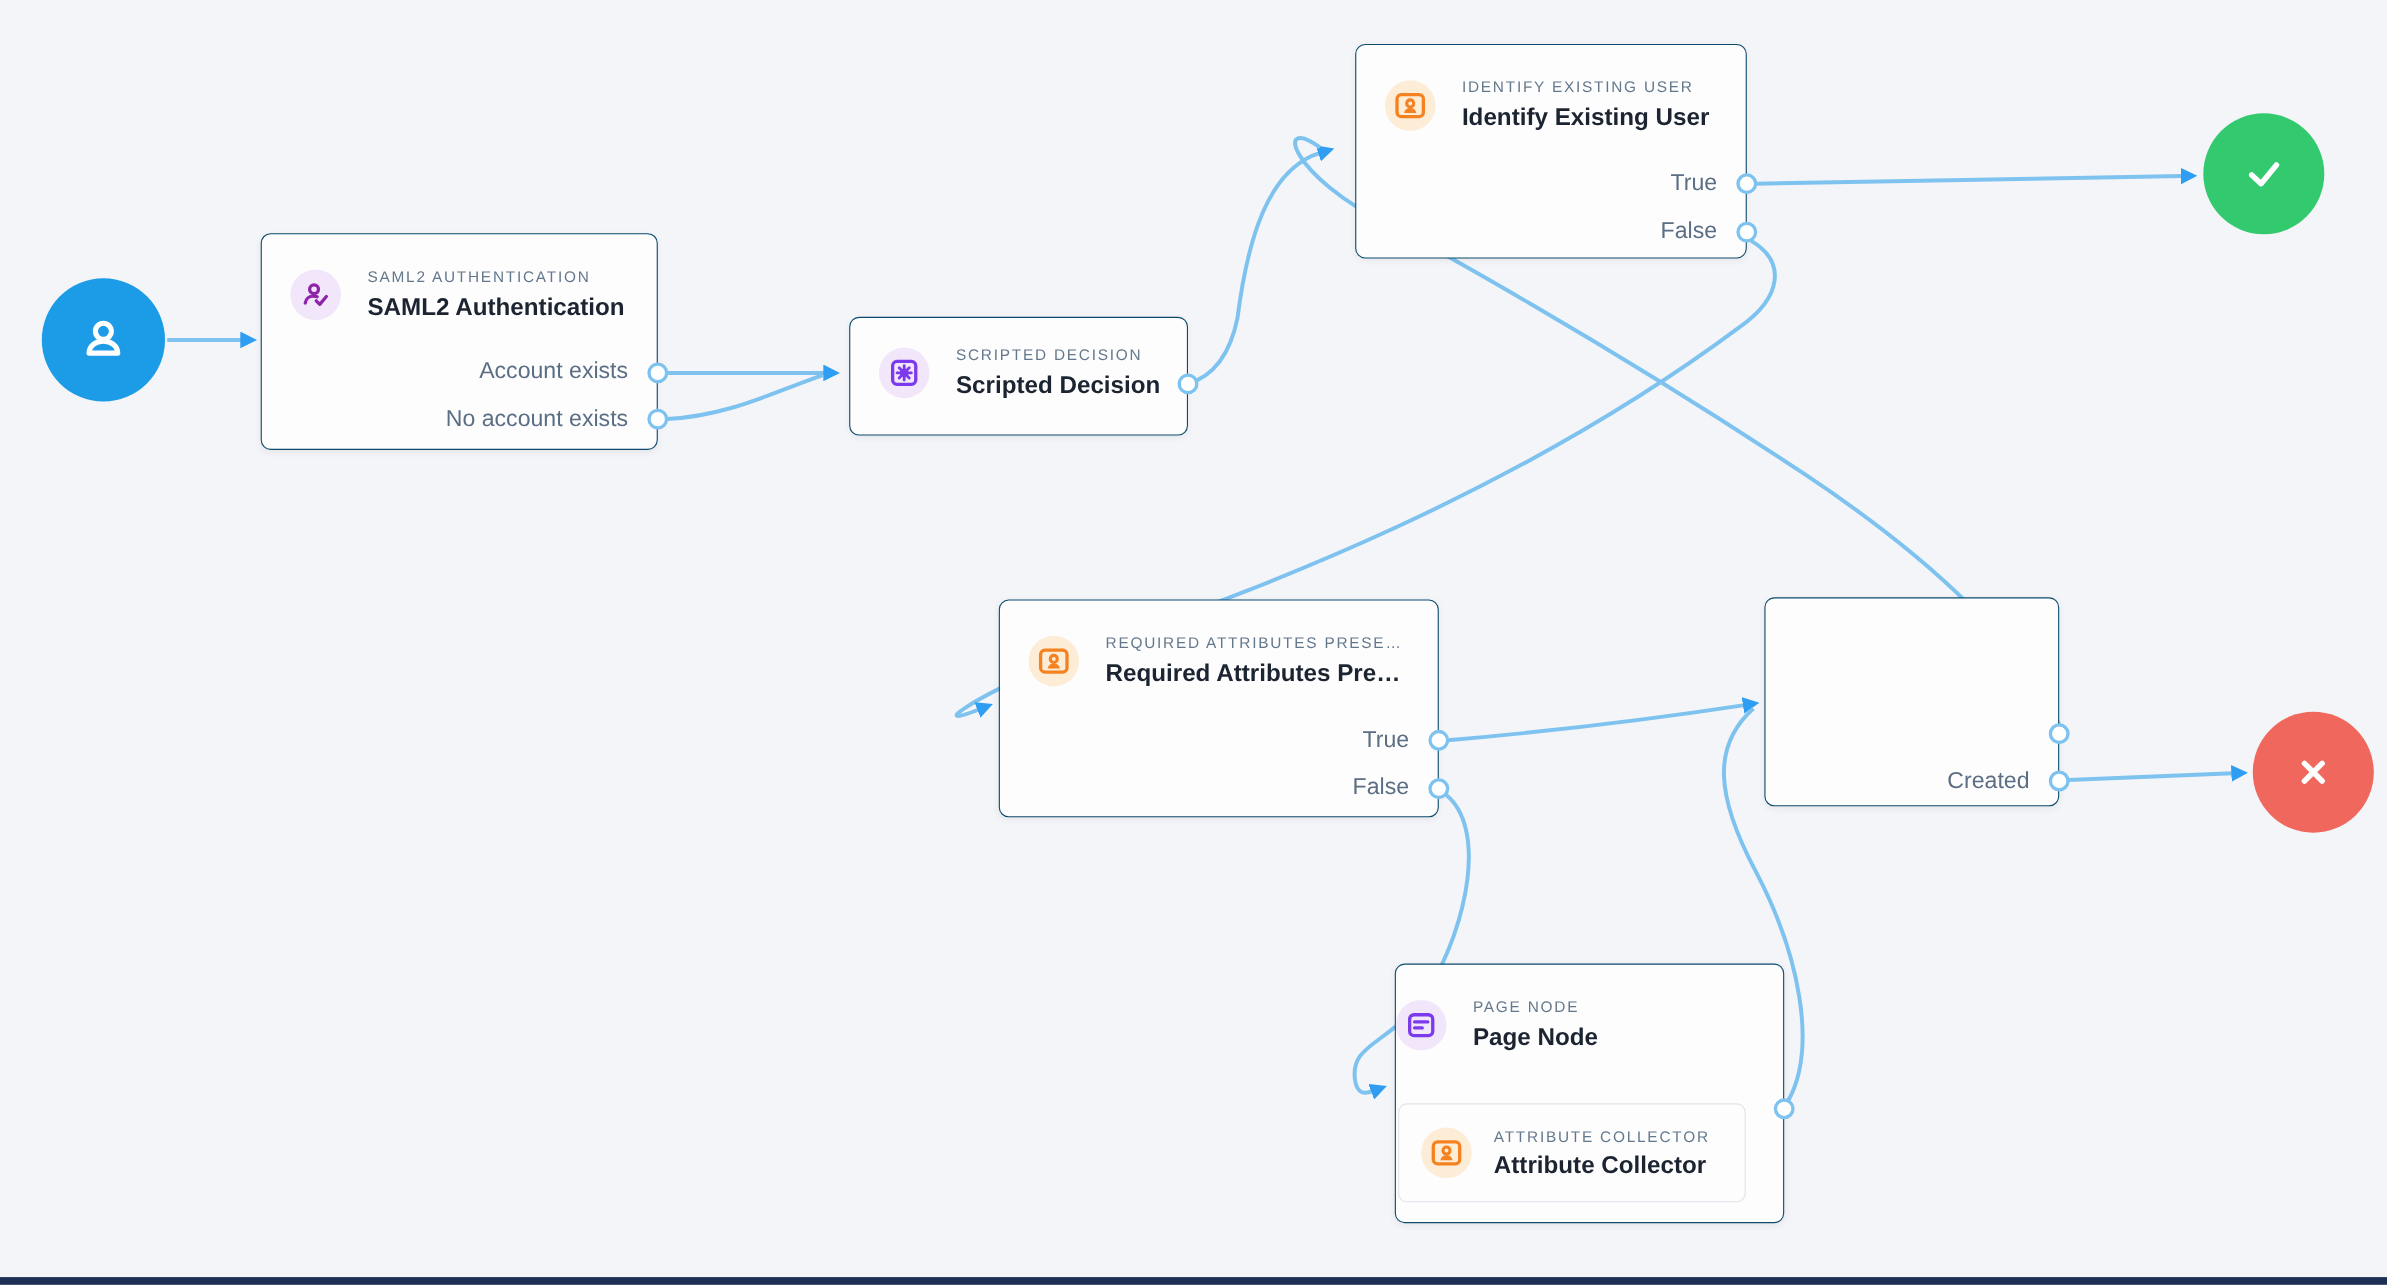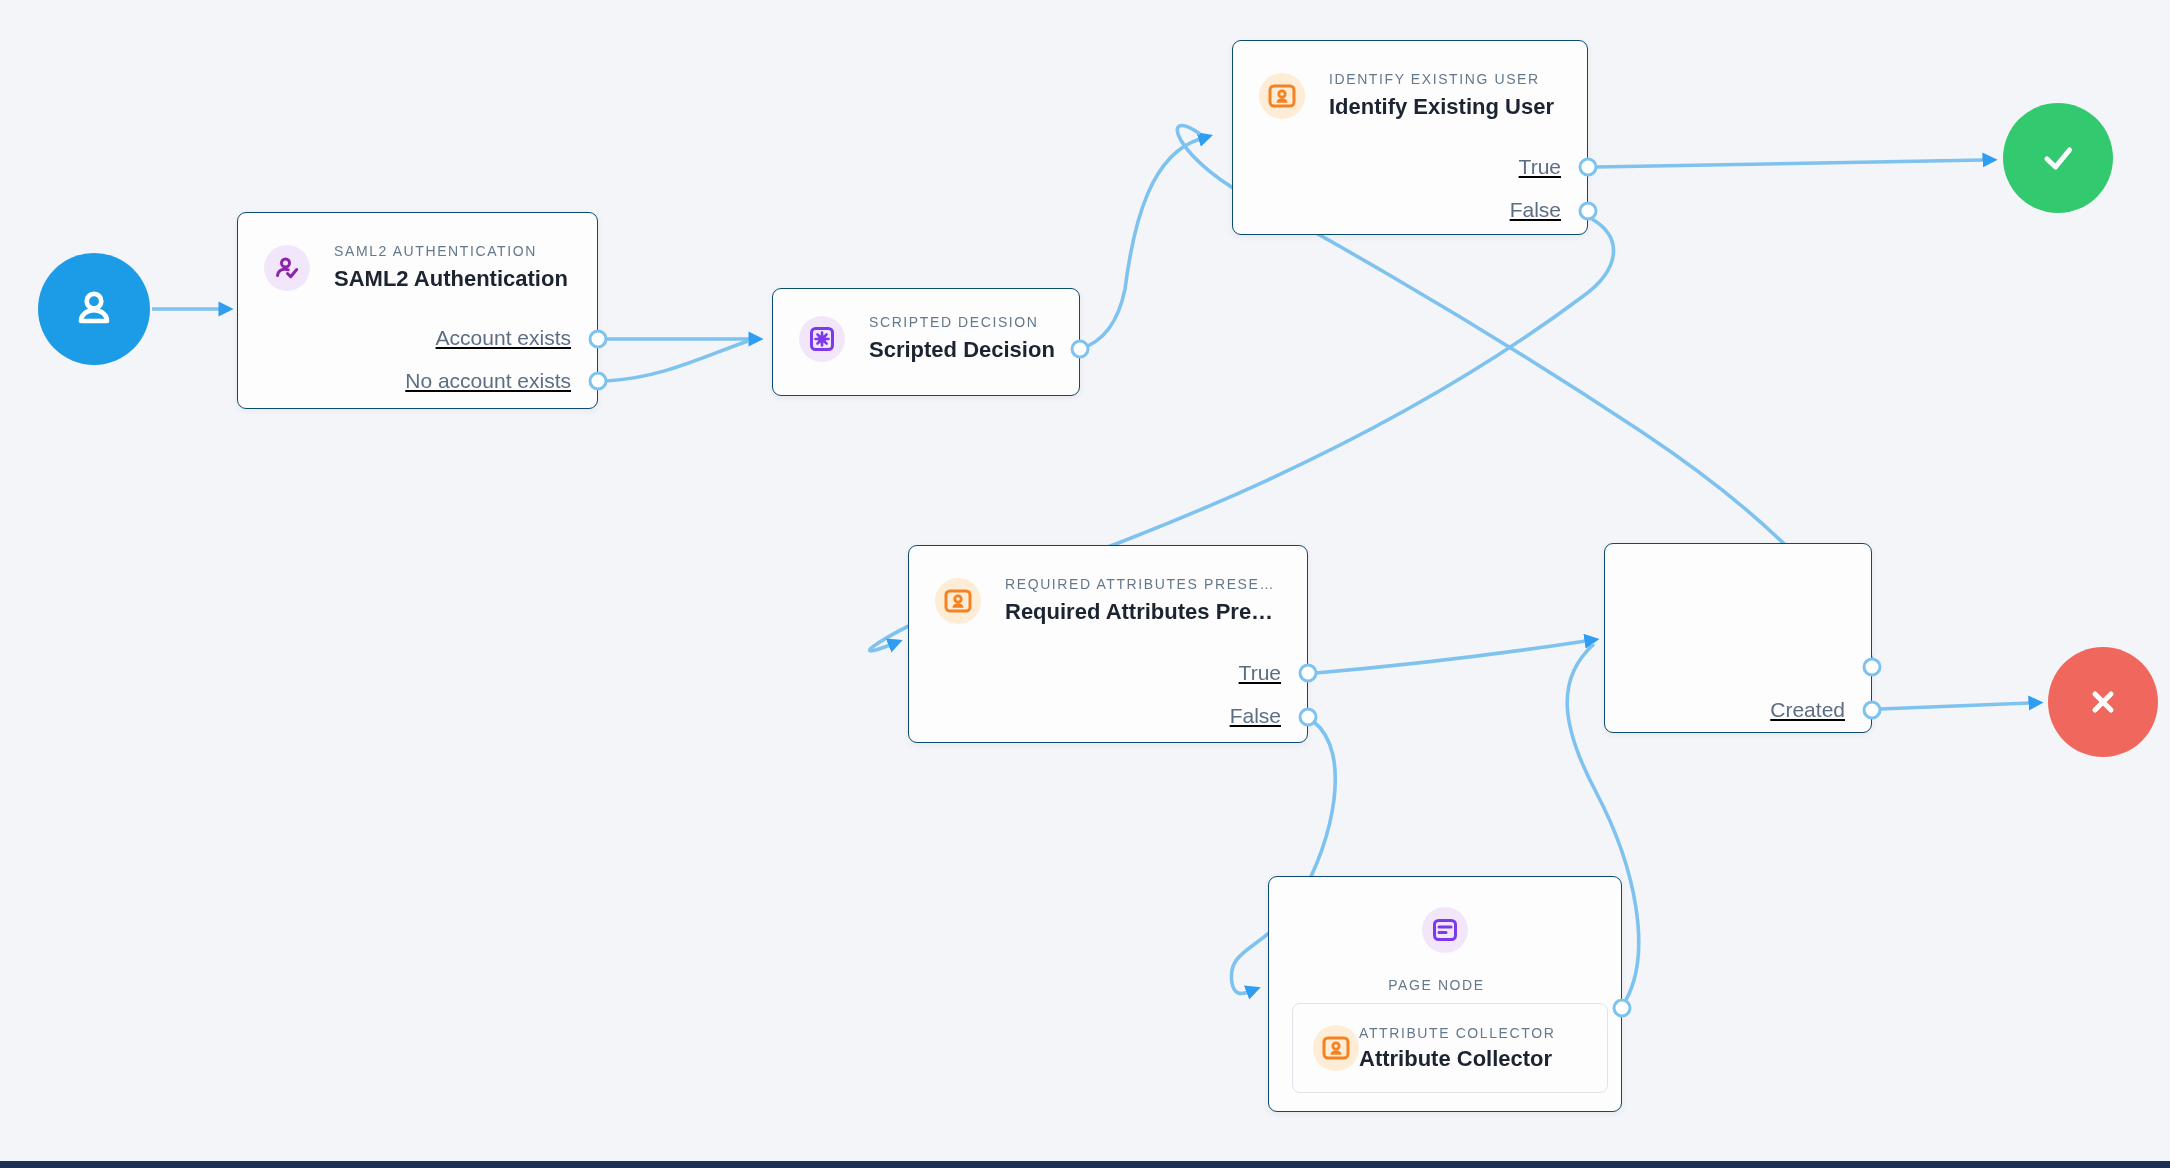--- a/index.html
+++ b/index.html
@@ -15,41 +15,41 @@
   .arrowhead{fill:var(--arrow,#2e9df2);}
   .port{fill:#ffffff;stroke:var(--edge,#7ec2ef);stroke-width:3;}
 
   .card{
     position:absolute;z-index:2;background:#fdfdfe;
     border:1px solid #0c4a6e;border-radius:9px;
     box-shadow:0 2px 6px rgba(40,50,70,.07);
     box-sizing:border-box;
   }
   .card-header{display:flex;align-items:center;gap:24px;padding:30px 26px 0 26px;}
-  .card-header.centered{justify-content:flex-start;padding-left:0;padding-right:0;flex-direction:column;}
+  .card-header.centered{justify-content:flex-start;padding-left:0;padding-right:0;}
   .icon-circle{
     width:46px;height:46px;border-radius:50%;flex:0 0 46px;
     display:flex;align-items:center;justify-content:center;
   }
   .icon-circle.purple{background:var(--purple-bg,#f2e7fa);}
   .icon-circle.orange{background:var(--orange-bg,#fdecd6);}
   .category{
     font-size:14px;letter-spacing:1.6px;color:#64788c;
     text-transform:uppercase;margin-bottom:7px;white-space:nowrap;
   }
   .title{font-size:22px;font-weight:700;color:#1b2430;white-space:nowrap;}
-  .outcomes{position:absolute;right:0;bottom:6px;left:0;text-decoration:underline;}
+  .outcomes{position:absolute;right:0;bottom:6px;left:0;}
   .outcome{
     height:43px;line-height:43px;text-align:right;padding-right:26px;
     font-size:21px;color:#5c6e84;white-space:nowrap;
   }
   .sub-card{
-    position:absolute;left:23px;top:126px;width:316px;height:90px;
+    position:absolute;left:2px;top:126px;width:316px;height:90px;
     border:1px solid #dfe3e9;border-radius:8px;background:#fdfdfe;
-    box-sizing:border-box;display:flex;align-items:center;padding:0 0 0 20px;
+    box-sizing:border-box;display:flex;align-items:center;gap:20px;padding:0 0 0 20px;
   }
   .sub-card .category{margin-bottom:5px;}
 
   .terminal{
     position:absolute;z-index:2;border-radius:50%;
     display:flex;align-items:center;justify-content:center;
   }
   .terminal.start{background:var(--start,#1c9be7);}
   .terminal.success{background:var(--success,#33c96f);}
   .terminal.failure{background:var(--failure,#f0685d);}

